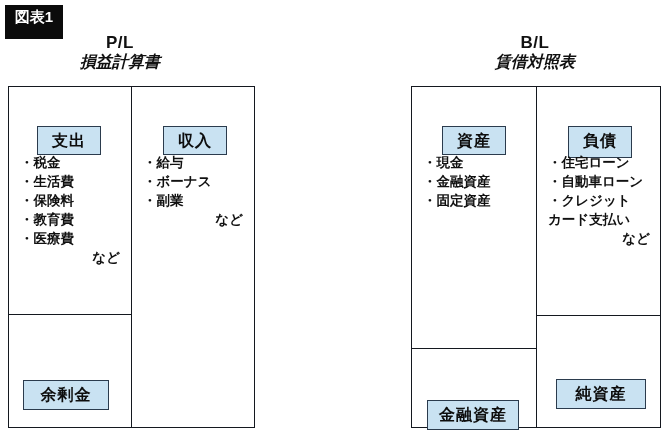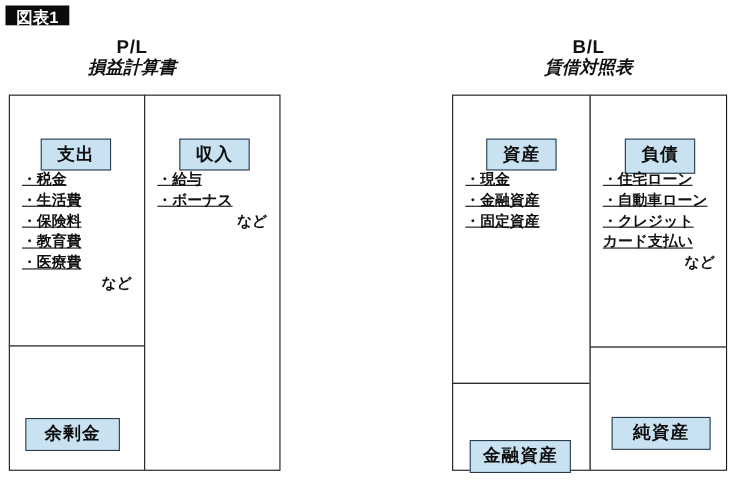--- a/index.html
+++ b/index.html
@@ -16,21 +16,21 @@
     color: #111111;
     -webkit-font-smoothing: antialiased;
   }
 
   
   .fig-badge {
     position: absolute;
     left: 5px;
     top: 5px;
     width: 58px;
-    height: 18px;
+    height: 34px;
     background: #0b0b0b;
     color: #ffffff;
     font-size: 15px;
     font-weight: bold;
     line-height: 23px;
     text-align: center;
     letter-spacing: 0px;
   }
 
   
@@ -82,21 +82,21 @@
   }
 
   
   .items {
     position: absolute;
     font-size: 13.5px;
     font-weight: bold;
     line-height: 19px;
     white-space: nowrap;
   }
-  .items .li { display: block; text-decoration: underline; }
+  .items .li { display: block; }
   .items .li.cont { padding-left: 0px; }
   .items .etc {
     display: block;
     text-align: right;
     padding-right: 6px;
   }
 </style>
 </head>
 <body>
 
@@ -126,20 +126,21 @@
     <span class="li">・生活費</span>
     <span class="li">・保険料</span>
     <span class="li">・教育費</span>
     <span class="li">・医療費</span>
     <span class="etc">など</span>
   </div>
 
   <div class="items" style="left:143px; top:153px; width:106px;">
     <span class="li">・給与</span>
     <span class="li">・ボーナス</span>
+    <span class="li">・副業</span>
     <span class="etc">など</span>
   </div>
 </div>
 
 <div class="statement">
 
   <div class="chart-title" style="left:455px; top:33px; width:160px;">
     <span class="t-en">B/L</span>
     <span class="t-jp">賃借対照表</span>
   </div>

